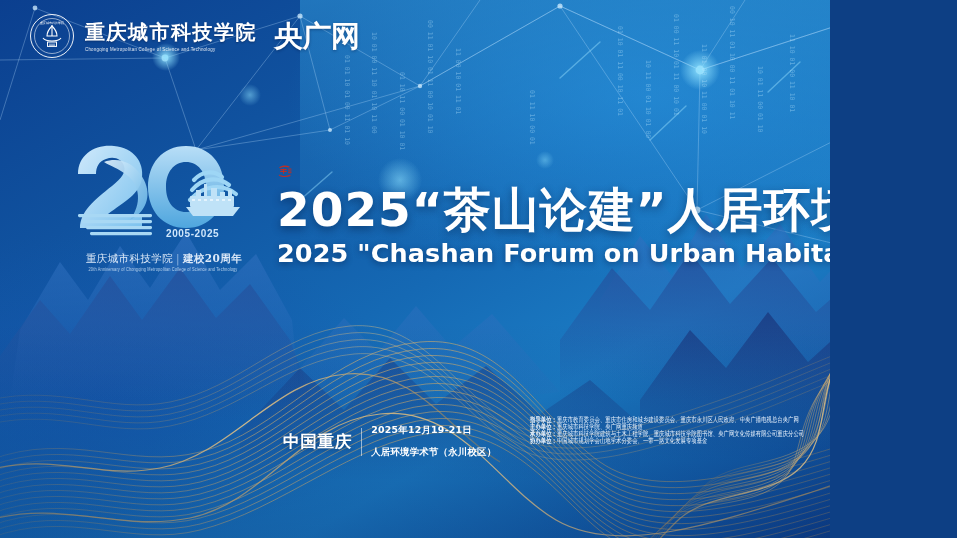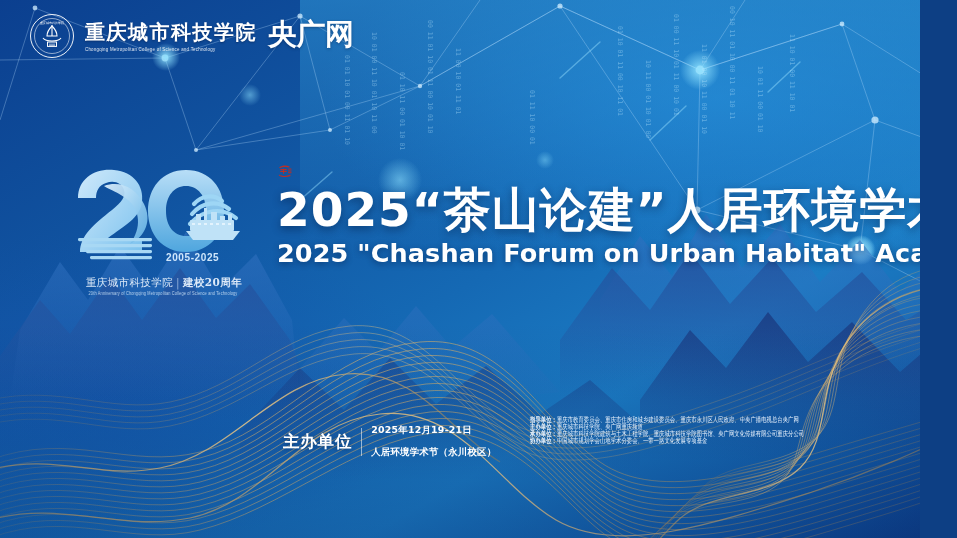--- a/index.html
+++ b/index.html
@@ -3,21 +3,21 @@
 <meta charset="utf-8">
 <title>2025 Chashan Forum on Urban Habitat Academic Festival</title>
 <style>
   * { margin:0; padding:0; box-sizing:border-box; }
   html,body{
     width:957px; height:538px; overflow:hidden;
     background:#0d3f84;
     font-family:"Liberation Sans","DejaVu Sans",sans-serif;
   }
   #poster{
-    position:relative; width:920px; height:538px; overflow:hidden;
+    position:relative; width:830px; height:538px; overflow:hidden;
     background:
       radial-gradient(ellipse 70% 55% at 78% 18%, rgba(30,130,210,.85) 0%, rgba(30,130,210,0) 62%),
       radial-gradient(ellipse 55% 45% at 12% 72%, rgba(20,80,170,.55) 0%, rgba(20,80,170,0) 65%),
       linear-gradient(150deg,#0b3f8f 0%, #10529f 26%, #1569b4 52%, #1b7cc4 70%, #125ba6 88%, #0c3c86 100%);
   }
   
   .layer{ position:absolute; inset:0; pointer-events:none; }
   #net-svg, #mtn-svg, #wave-svg, #binary-svg { position:absolute; left:0; top:0; }
 
   
@@ -25,25 +25,25 @@
   .seal{ width:44px; height:44px; border-radius:50%; border:1.4px solid rgba(255,255,255,.92);
          position:relative; display:flex; align-items:center; justify-content:center; flex:0 0 auto;}
   .seal:after{ content:""; position:absolute; inset:3px; border-radius:50%; border:1px solid rgba(255,255,255,.55); }
   .uni-text{ display:flex; flex-direction:column; justify-content:center; }
   .uni-cn{ font-size:20px; color:#fff; letter-spacing:1.5px; line-height:1.12;
            font-family:"DejaVu Serif","Liberation Serif",serif; font-weight:700;
            white-space:nowrap; text-shadow:0 1px 2px rgba(0,20,60,.45);}
   .uni-en{ font-size:4.4px; color:rgba(255,255,255,.88); letter-spacing:.25px;
            white-space:nowrap; margin-top:2px; transform:scaleY(1.25); transform-origin:left top;}
   .cnr-logo{ font-size:29px; font-weight:900; color:#fff; letter-spacing:-.5px; line-height:1;
-             margin-left:0; white-space:nowrap; font-family:Liberation Mono, monospace;
+             margin-left:6px; white-space:nowrap; font-family:Liberation Serif, serif;
              text-shadow:0 1px 3px rgba(0,20,60,.4); }
 
   
-  #emblem{ position:absolute; left:68px; top:164px; width:190px; height:145px; z-index:6;}
+  #emblem{ position:absolute; left:68px; top:140px; width:190px; height:145px; z-index:6;}
   .emb-years{ position:absolute; left:98px; top:88px; font-size:10px; font-weight:700;
               color:#cfe6fb; letter-spacing:.6px; }
   .emb-cn{ position:absolute; left:10px; top:112px; width:172px; text-align:center;
            font-size:10.5px; color:#dce9f8; font-family:"DejaVu Serif","Liberation Serif",serif;
            letter-spacing:.4px; white-space:nowrap;}
   .emb-cn .bar{ color:rgba(210,230,250,.6); margin:0 3px; font-weight:300;}
   .emb-cn .b2{ font-weight:700; }
   .emb-en{ position:absolute; left:0; top:126px; width:190px; text-align:center;
            font-size:3.9px; color:rgba(208,228,248,.82); letter-spacing:.15px;
            transform:scaleY(1.3); transform-origin:center top; white-space:nowrap;}
@@ -356,21 +356,21 @@
           <rect x="11.0" y="6.4" width="3.6" height="1" rx=".4"></rect>
           <rect x="11.0" y="8.2" width="3.6" height="1" rx=".4"></rect>
         </g>
       </svg>
     </div>
     <div class="h1">2025“茶山论建”人居环境学术节</div>
     <div class="h2">2025 "Chashan Forum on Urban Habitat" Academic Festival</div>
   </div>
 
   <div id="footer-left">
-    <div class="city">主办单位</div>
+    <div class="city">中国重庆</div>
     <div class="vrule"></div>
     <div class="dl">
       <div>2025年12月19-21日</div>
       <div>人居环境学术节（永川校区）</div>
     </div>
   </div>
 
   <div id="orgs">
     <div class="org-line">
       <b>指导单位：</b><span>重庆市教育委员会、重庆市住房和城乡建设委员会、重庆市永川区人民政府、中央广播电视总台央广网</span>

